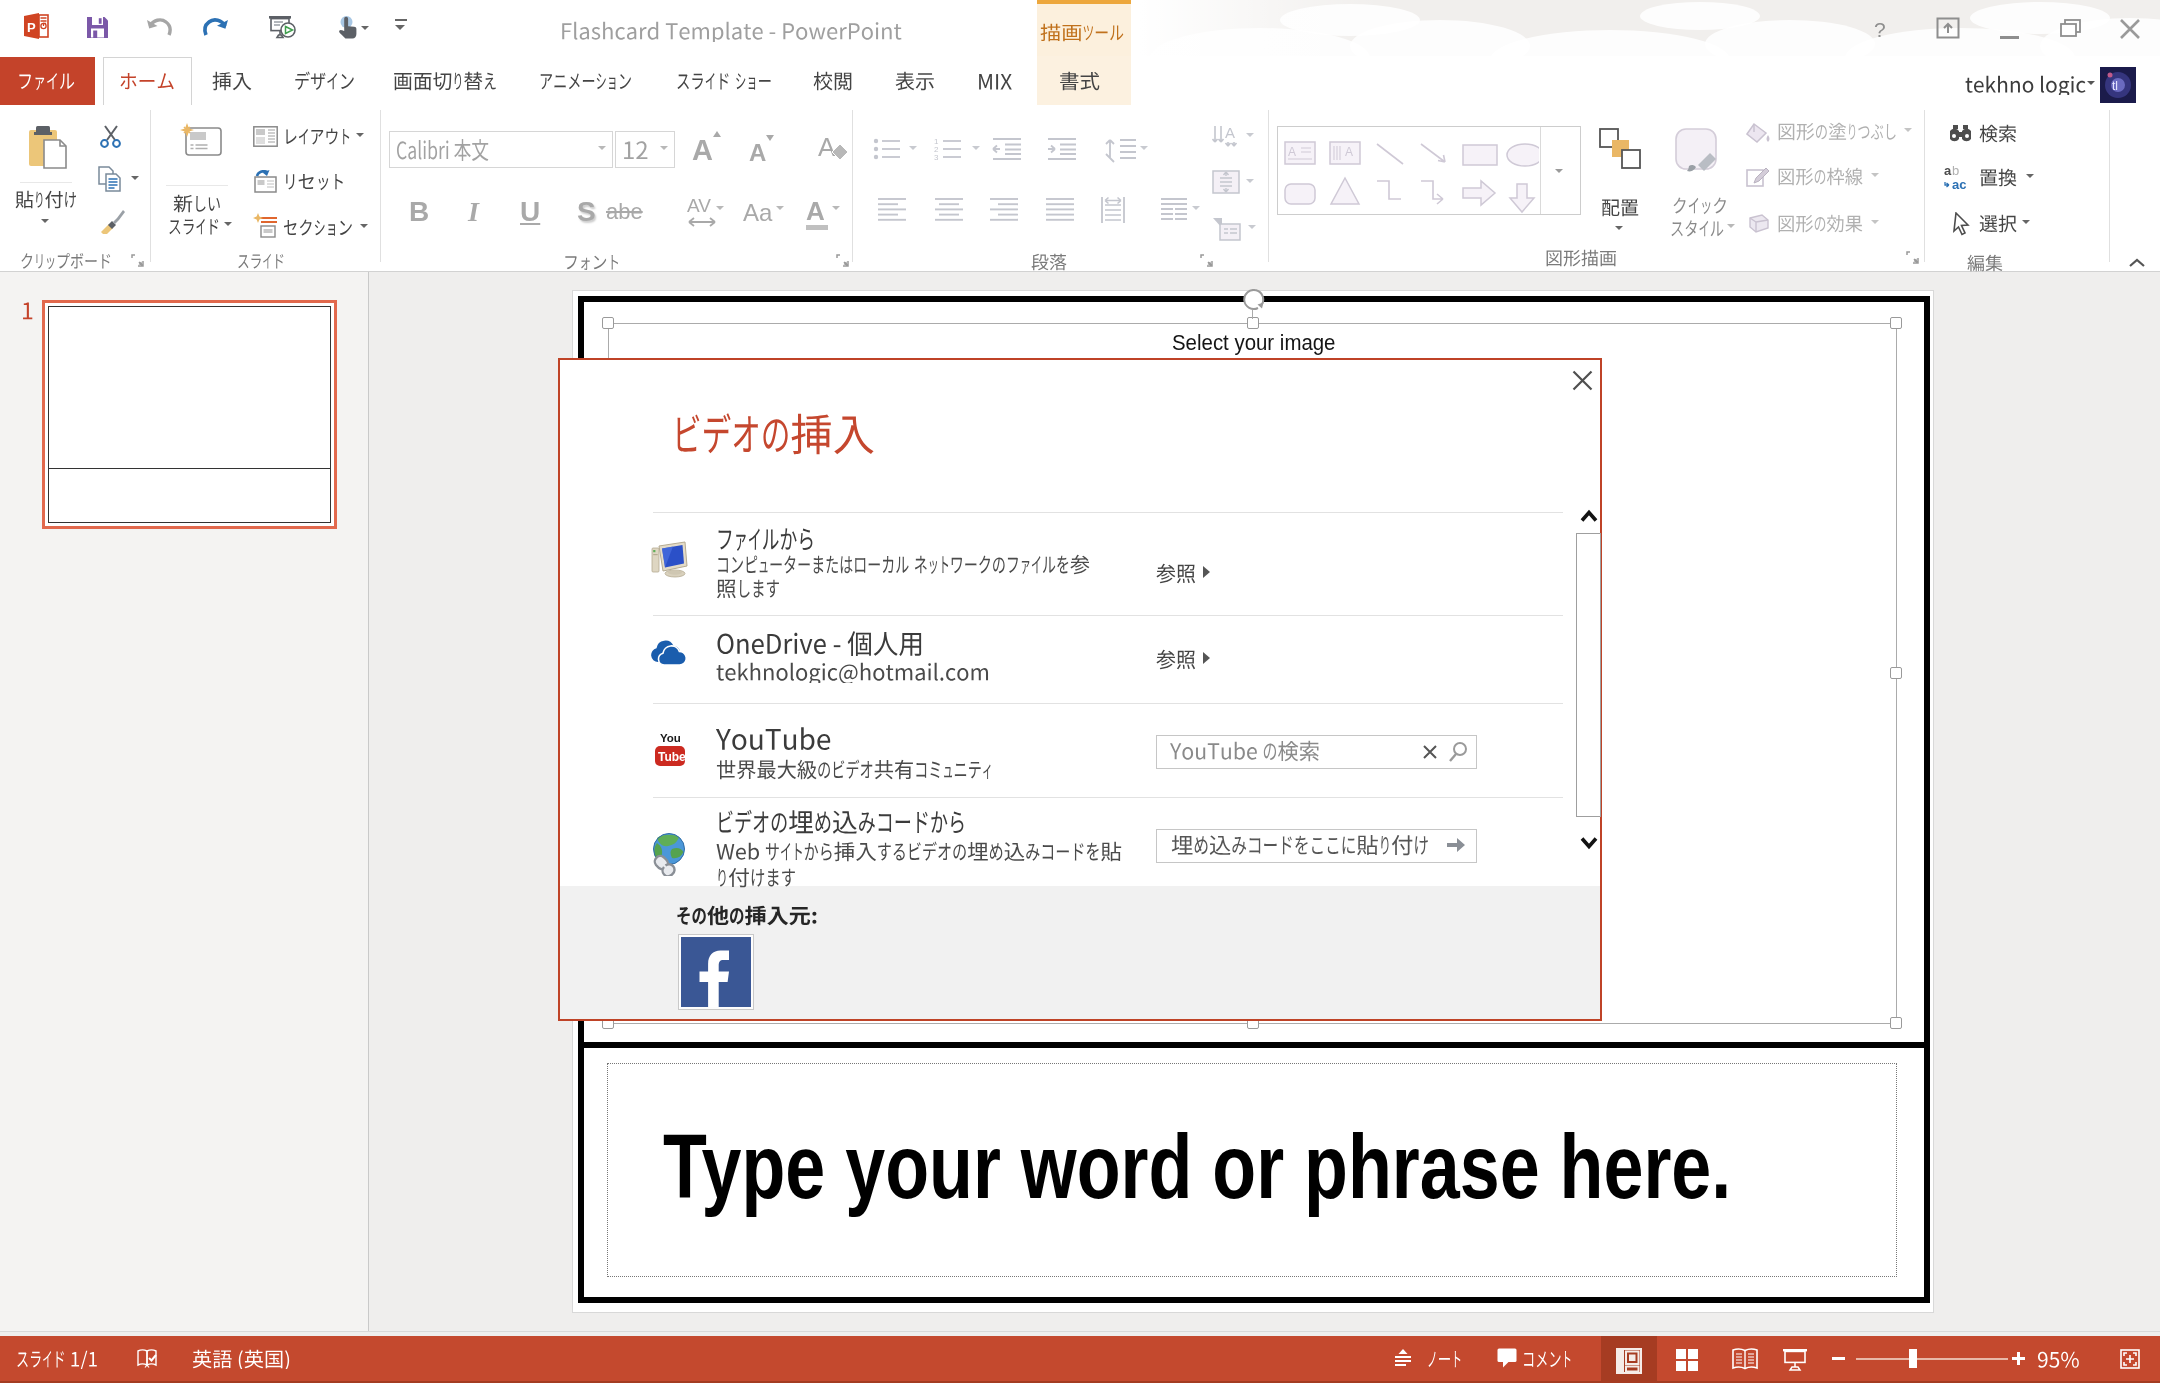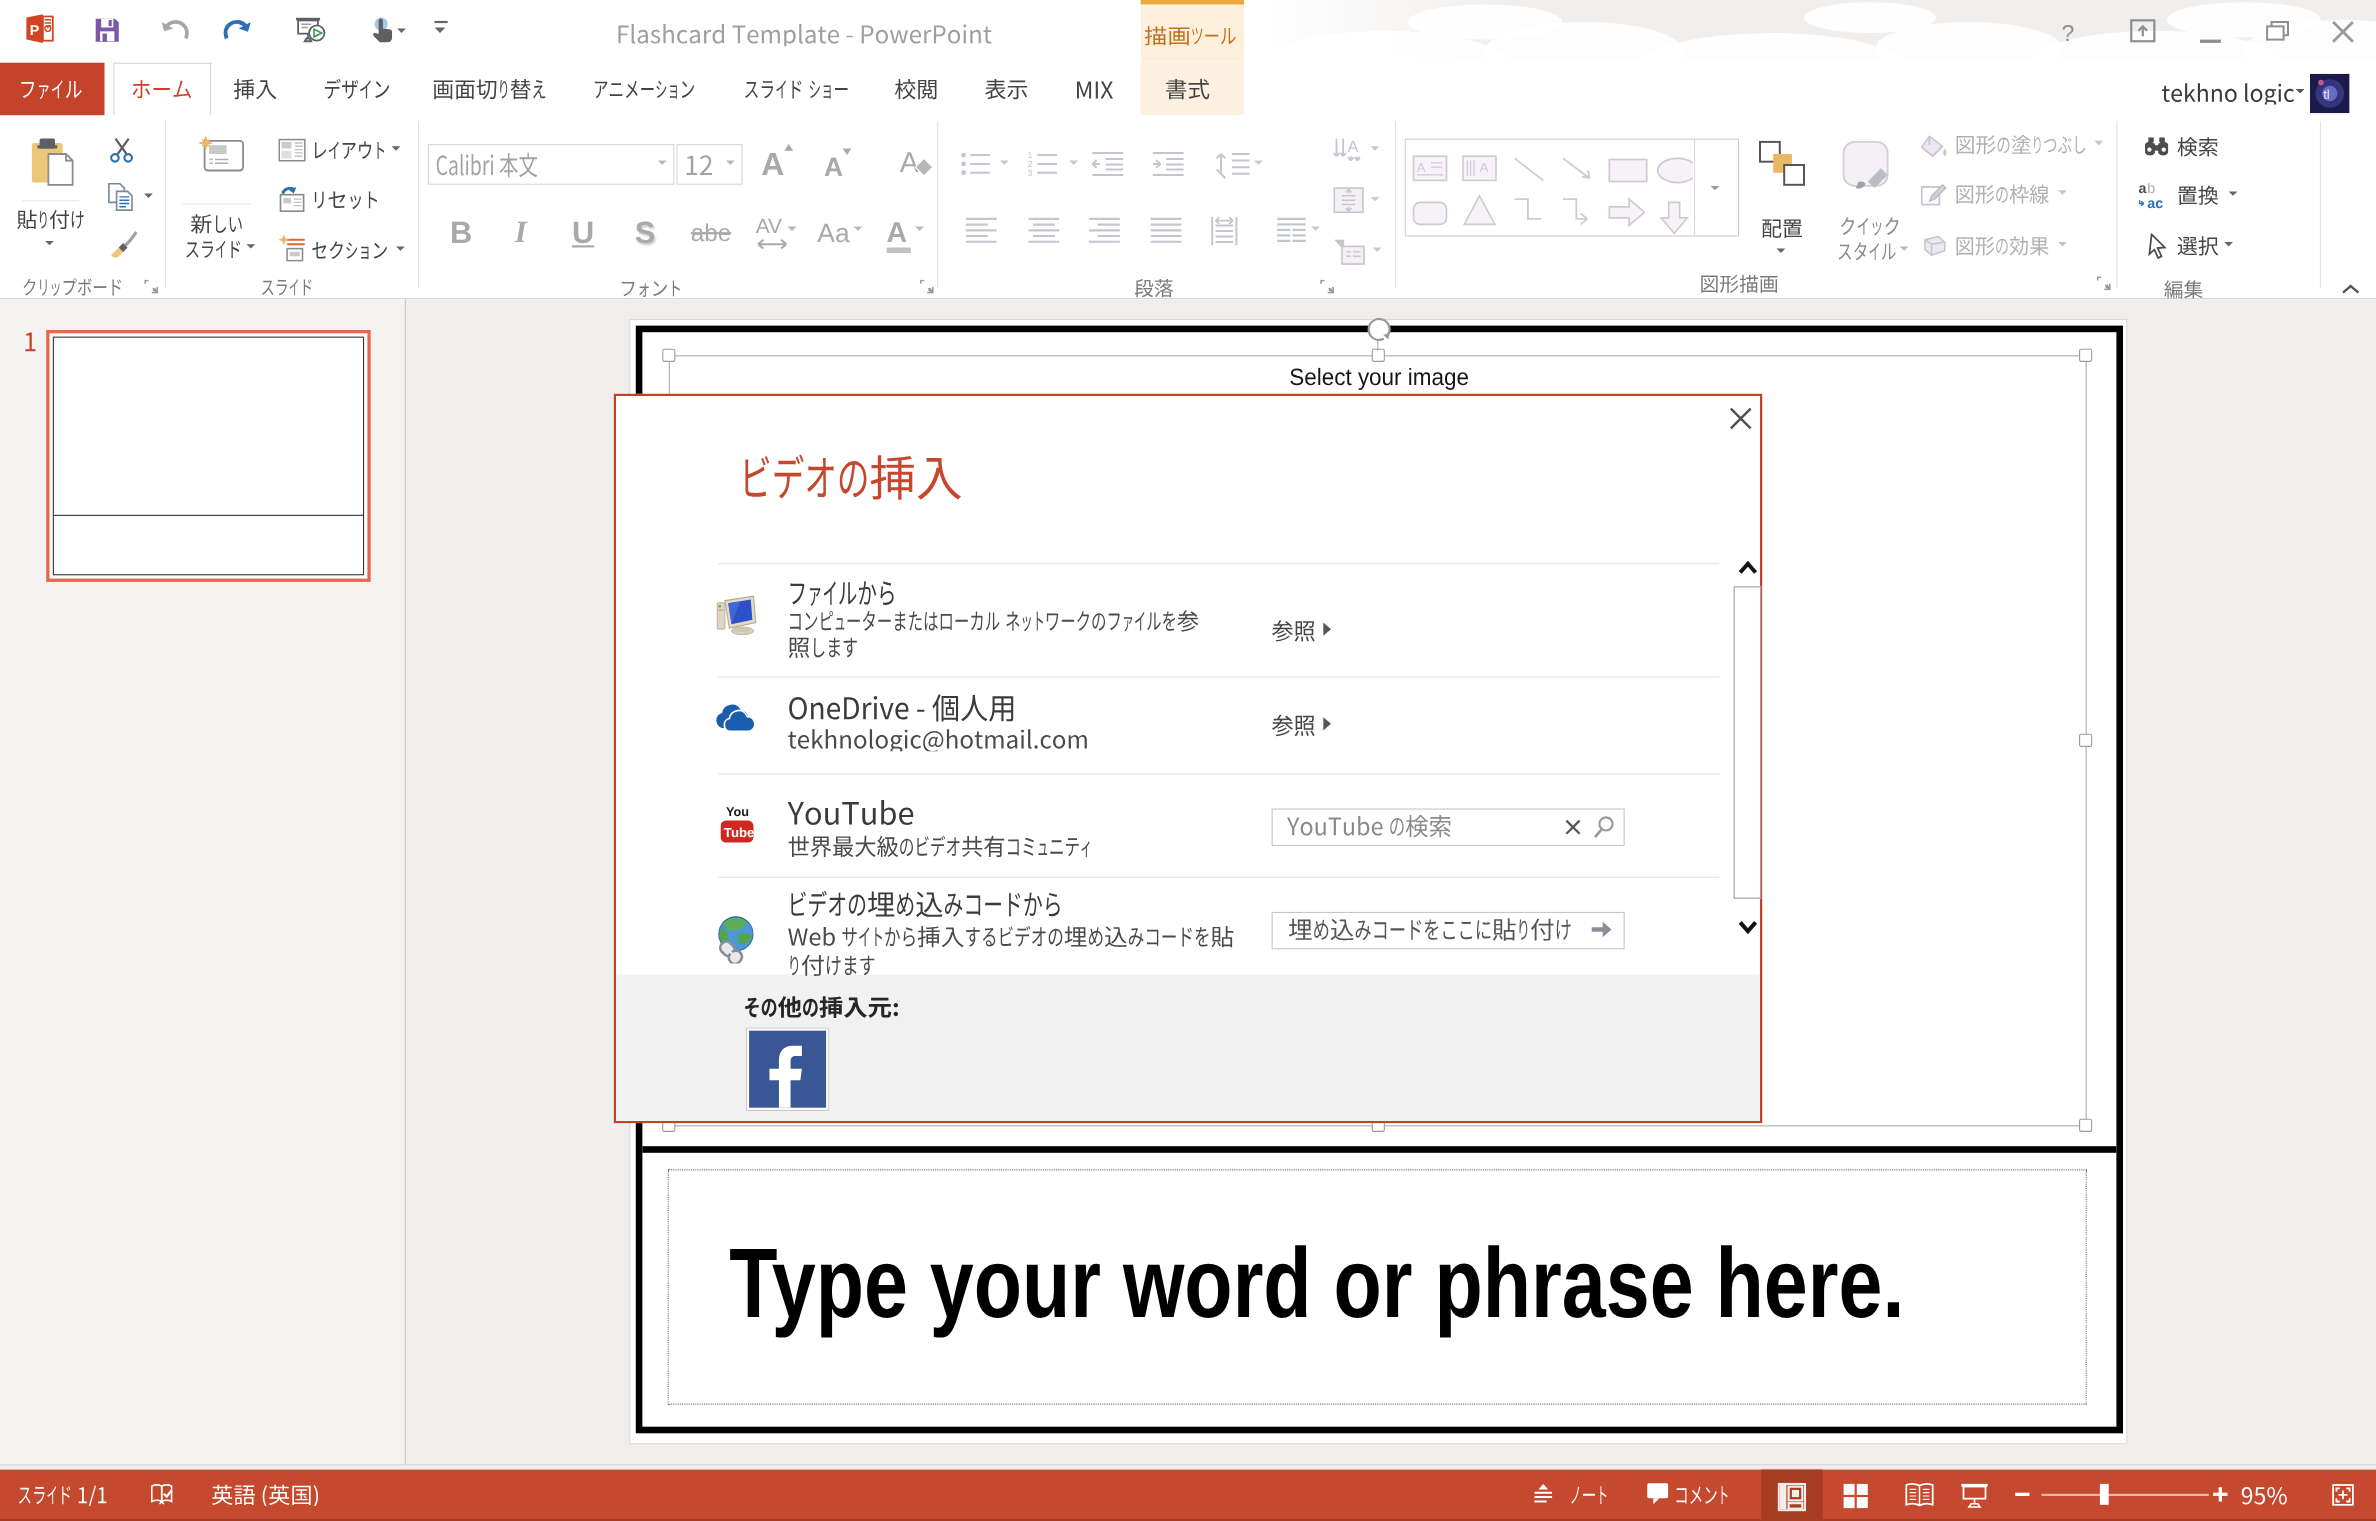--- a/index.html
+++ b/index.html
@@ -568,21 +568,21 @@
 <div class="abs" style="left:749px;top:139px;font-size:24px;color:#a9a9a9;font-weight:bold;font-family:Liberation Sans">A</div>
 <div class="abs" style="left:766px;top:135px;border-left:4px solid transparent;border-right:4px solid transparent;border-top:6px solid #a9a9a9"></div>
 <svg class="abs" style="left:818px;top:132px" width="30" height="32" viewBox="0 0 30 32">
 <text x="0" y="24" font-size="26" font-family="Liberation Sans" fill="#a9a9a9">A</text>
 <path d="M14 20 L22 12 L30 20 L22 28 Z" fill="#b8b8b8" stroke="#fff" stroke-width="1"></path>
 </svg>
 <div class="abs" style="left:409px;top:196px;font:bold 28px Liberation Sans;color:#a9a9a9">B</div>
 <div class="abs" style="left:468px;top:196px;font:italic bold 28px Liberation Serif;color:#a9a9a9">I</div>
 <div class="abs" style="left:520px;top:196px;font:28px Liberation Sans;color:#a9a9a9;text-decoration:underline;font-weight:bold">U</div>
 <div class="abs" style="left:577px;top:196px;font:bold 28px Liberation Sans;color:#a9a9a9;text-shadow:1.5px 1.5px 2px #ccc">S</div>
-<div class="abs" style="left:628px;top:199px;font:22px Liberation Sans;color:#a9a9a9;text-decoration:line-through">abe</div>
+<div class="abs" style="left:606px;top:199px;font:22px Liberation Sans;color:#a9a9a9;text-decoration:line-through">abe</div>
 <svg class="abs" style="left:687px;top:196px" width="42" height="34" viewBox="0 0 42 34">
 <text x="0" y="16" font-size="19" font-family="Liberation Sans" fill="#a9a9a9">AV</text>
 <path d="M2 26 h26 M2 26 l5 -4 M2 26 l5 4 M28 26 l-5 -4 M28 26 l-5 4" stroke="#a9a9a9" stroke-width="1.8" fill="none"></path>
 </svg>
 <div class="abs" style="left:716px;top:206px;width:0;height:0;border-left:4px solid transparent;border-right:4px solid transparent;border-top:4px solid #b8b8b8"></div>
 <div class="abs" style="left:743px;top:199px;font:24px Liberation Sans;color:#a9a9a9">Aa</div>
 <div class="abs" style="left:776px;top:206px;width:0;height:0;border-left:4px solid transparent;border-right:4px solid transparent;border-top:4px solid #b8b8b8"></div>
 <div class="abs" style="left:806px;top:196px;font:bold 26px Liberation Sans;color:#a9a9a9">A</div>
 <div class="abs" style="left:806px;top:225px;width:22px;height:5px;background:#c0c0c0"></div>
 <div class="abs" style="left:832px;top:206px;width:0;height:0;border-left:4px solid transparent;border-right:4px solid transparent;border-top:4px solid #b8b8b8"></div>

